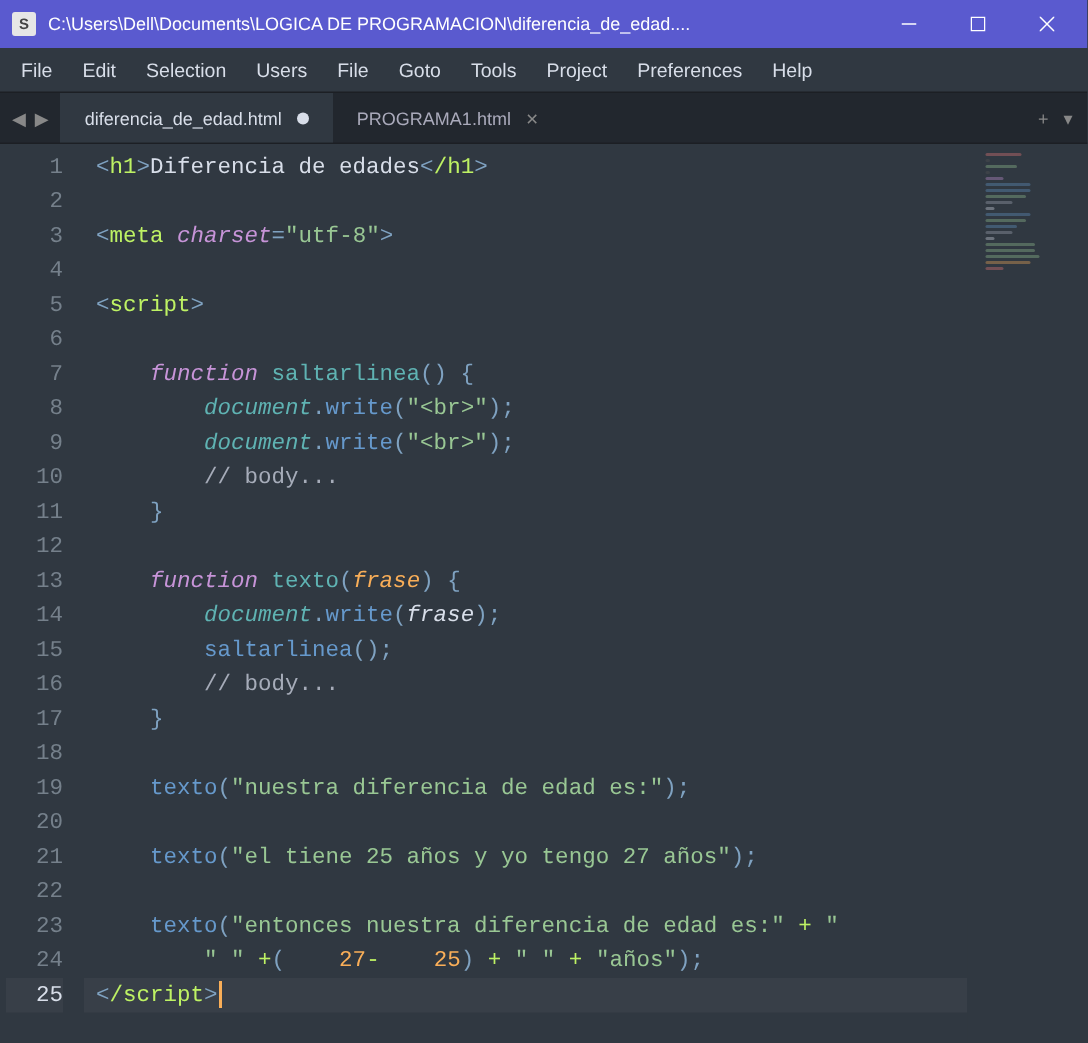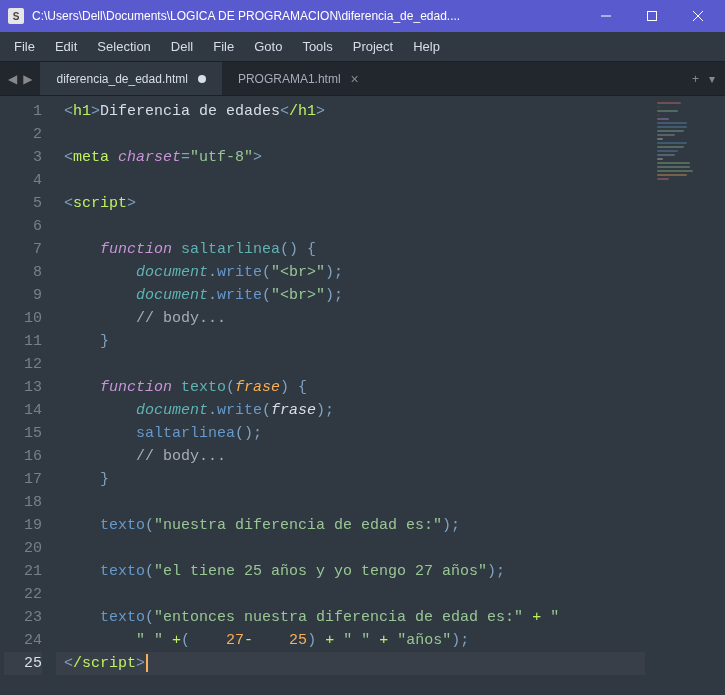--- a/index.html
+++ b/index.html
@@ -84,25 +84,26 @@
           <path d="M0 0 L10 10 M10 0 L0 10" stroke="#fff" stroke-width="1"></path>
         </svg>
     </div>
   </div>
 </div>
 
 <div class="menubar">
   <div class="menu-item">File</div>
   <div class="menu-item">Edit</div>
   <div class="menu-item">Selection</div>
-  <div class="menu-item">Dell</div>
+  <div class="menu-item">Users</div>
   <div class="menu-item">File</div>
   <div class="menu-item">Goto</div>
   <div class="menu-item">Tools</div>
   <div class="menu-item">Project</div>
+  <div class="menu-item">Preferences</div>
   <div class="menu-item">Help</div>
 </div>
 
 <div class="tabbar">
   <div class="nav">
     <span>◀</span>
     <span>▶</span>
   </div>
   <div class="tab active">
     <span>diferencia_de_edad.html</span>

